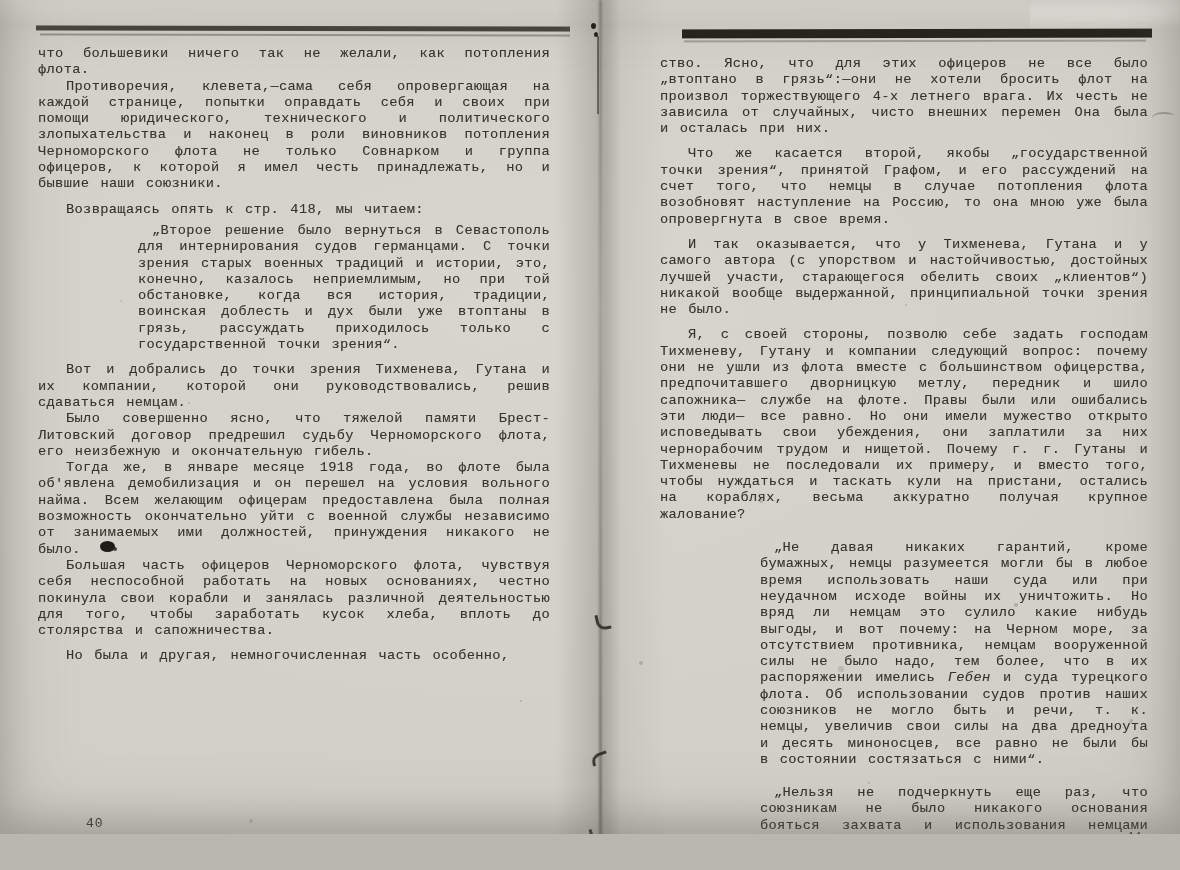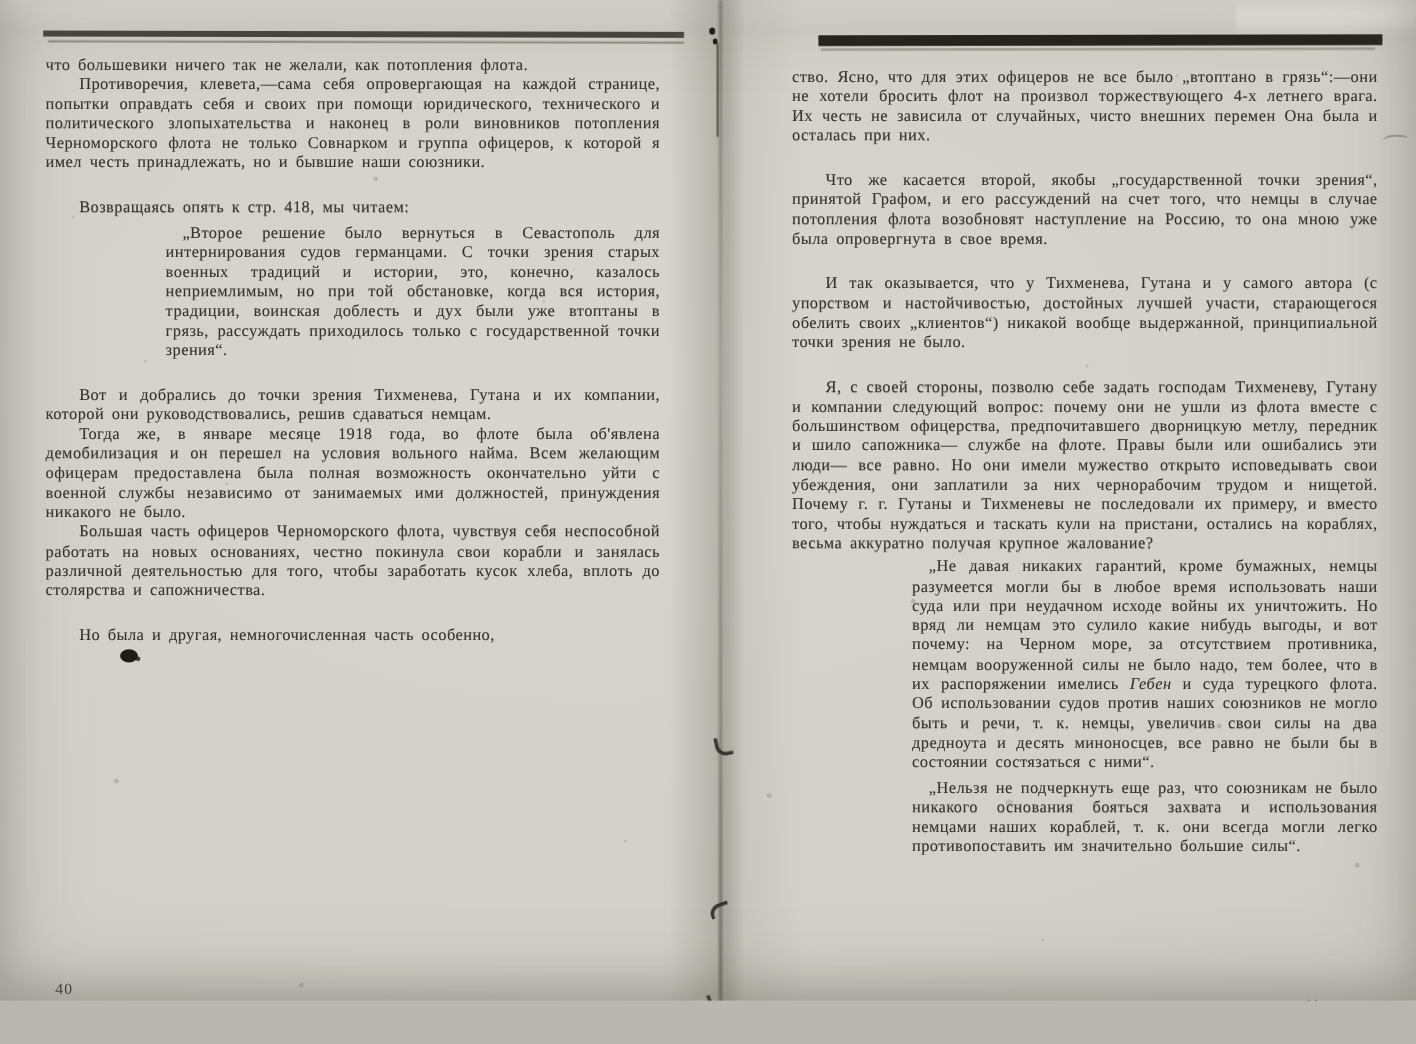--- a/index.html
+++ b/index.html
@@ -1,20 +1,20 @@
 <!DOCTYPE html>
 <html lang="ru"><head>
 <meta charset="utf-8">
 <style>
   html,body{margin:0;padding:0;background:#b8b8b0;}
   .scan{
     position:relative; width:1180px; height:834px; overflow:hidden;
     background:
       radial-gradient(130% 110% at 42% 38%, #d6d6ce 0%, #d0d0c8 55%, #c5c5bd 92%, #bcbcb4 100%);
-    font-family:Liberation Serif, serif;
+    font-family:Liberation Mono, monospace;
     color:#37342e;
   }
   
   .top-light{position:absolute;left:0;top:0;width:1180px;height:24px;
     background:linear-gradient(180deg, rgba(238,238,231,.85), rgba(238,238,231,0));}
   .corner-light{position:absolute;right:0;top:0;width:150px;height:30px;
     background:linear-gradient(180deg,#eaeae4 30%, rgba(234,234,228,0));filter:blur(1px);}
   
   .edge-line{position:absolute;filter:blur(.5px);}
   .edge-line.left-pg{left:36px;top:26px;width:534px;height:5px;background:#46433c;transform:rotate(.12deg);}
@@ -60,24 +60,24 @@
   .scan::after{content:"";position:absolute;inset:0;pointer-events:none;
     box-shadow:inset 0 0 70px rgba(96,93,84,.35), inset 0 -14px 30px rgba(96,93,84,.22);}
   
   .page-text{position:absolute;font-size:13.6px;line-height:16.3px;text-align:justify;
     letter-spacing:.4px;word-spacing:2.6px;
     text-shadow:.2px .2px 0 rgba(55,52,46,.35);}
   .page-text.left-col{left:38px;top:46px;width:512px;}
   .page-text.right-col{left:660px;top:56px;width:488px;}
   .page-text p{margin:0;text-indent:28px;}
   .page-text p.noindent{text-indent:0;}
-  .page-text p.spaced{margin-top:21px;}
+  .page-text p.spaced{margin-top:9px;}
   .page-text p.quote{margin:5px 0 5px 100px;text-indent:14px;}
-  .page-text p.quote.spaced{margin-top:3px;}
-  .pagenum{position:absolute;font-size:13px;letter-spacing:1px;color:#3a3731;}
+  .page-text p.quote.spaced{margin-top:17px;}
+  .pagenum{position:absolute;font-size:13px;letter-spacing:1px;color:#3a3731;margin-left:40px;}
   .pagenum.left-num{left:46px;top:816px;}
   .pagenum.right-num{left:1086px;top:830px;}
 </style>
 </head>
 <body>
 
 <div class="scan">
 
   <div class="top-light"></div>
   <div class="corner-light"></div>
@@ -98,20 +98,21 @@
   <div class="speckles"></div>
   <div class="ink-blot"></div>
   <div class="pencil-mark"></div>
 
   <div class="page-text left-col">
       <p class=" noindent">что большевики ничего так не желали, как потопления флота.</p>
       <p class="">Противоречия, клевета,—сама себя опровергающая на каждой странице, попытки оправдать себя и своих при помощи юридического, технического и политического злопыхательства и наконец в роли виновников потопления Черноморского флота не только Совнарком и группа офицеров, к которой я имел честь принадлежать, но и бывшие наши союзники.</p>
       <p class=" spaced">Возвращаясь опять к стр. 418, мы читаем:</p>
       <p class="quote">„Второе решение было вернуться в Севастополь для интернирования судов германцами. С точки зрения старых военных традиций и истории, это, конечно, казалось неприемлимым, но при той обстановке, когда вся история, традиции, воинская доблесть и дух были уже втоптаны в грязь, рассуждать приходилось только с государственной точки зрения“.</p>
       <p class=" spaced">Вот и добрались до точки зрения Тихменева, Гутана и их компании, которой они руководствовались, решив сдаваться немцам.</p>
+      <p class="">Было совершенно ясно, что тяжелой памяти Брест-Литовский договор предрешил судьбу Черноморского флота, его неизбежную и окончательную гибель.</p>
       <p class="">Тогда же, в январе месяце 1918 года, во флоте была об'явлена демобилизация и он перешел на условия вольного найма. Всем желающим офицерам предоставлена была полная возможность окончательно уйти с военной службы независимо от занимаемых ими должностей, принуждения никакого не было.</p>
       <p class="">Большая часть офицеров Черноморского флота, чувствуя себя неспособной работать на новых основаниях, честно покинула свои корабли и занялась различной деятельностью для того, чтобы заработать кусок хлеба, вплоть до столярства и сапожничества.</p>
       <p class=" spaced">Но была и другая, немногочисленная часть особенно,</p>
     </div>
   <div class="page-text right-col">
       <p class=" noindent">ство. Ясно, что для этих офицеров не все было „втоптано в грязь“:—они не хотели бросить флот на произвол торжествующего 4-х летнего врага. Их честь не зависила от случайных, чисто внешних перемен Она была и осталась при них.</p>
       <p class=" spaced">Что же касается второй, якобы „государственной точки зрения“, принятой Графом, и его рассуждений на счет того, что немцы в случае потопления флота возобновят наступление на Россию, то она мною уже была опровергнута в свое время.</p>
       <p class=" spaced">И так оказывается, что у Тихменева, Гутана и у самого автора (с упорством и настойчивостью, достойных лучшей участи, старающегося обелить своих „клиентов“) никакой вообще выдержанной, принципиальной точки зрения не было.</p>
       <p class=" spaced">Я, с своей стороны, позволю себе задать господам Тихменеву, Гутану и компании следующий вопрос: почему они не ушли из флота вместе с большинством офицерства, предпочитавшего дворницкую метлу, передник и шило сапожника— службе на флоте. Правы были или ошибались эти люди— все равно. Но они имели мужество открыто исповедывать свои убеждения, они заплатили за них чернорабочим трудом и нищетой. Почему г. г. Гутаны и Тихменевы не последовали их примеру, и вместо того, чтобы нуждаться и таскать кули на пристани, остались на кораблях, весьма аккуратно получая крупное жалование?</p>
       <p class="quote spaced">„Не давая никаких гарантий, кроме бумажных, немцы разумеется могли бы в любое время использовать наши суда или при неудачном исходе войны их уничтожить. Но вряд ли немцам это сулило какие нибудь выгоды, и вот почему: на Черном море, за отсутствием противника, немцам вооруженной силы не было надо, тем более, что в их распоряжении имелись <em>Гебен</em> и суда турецкого флота. Об использовании судов против наших союзников не могло быть и речи, т. к. немцы, увеличив свои силы на два дредноута и десять миноносцев, все равно не были бы в состоянии состязаться с ними“.</p>

